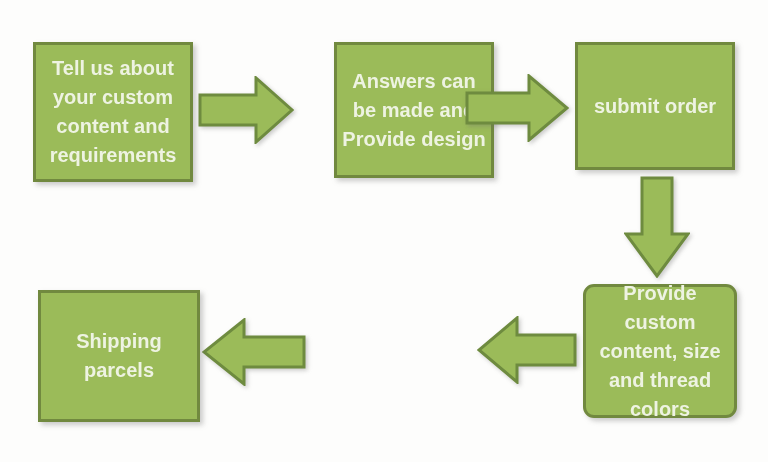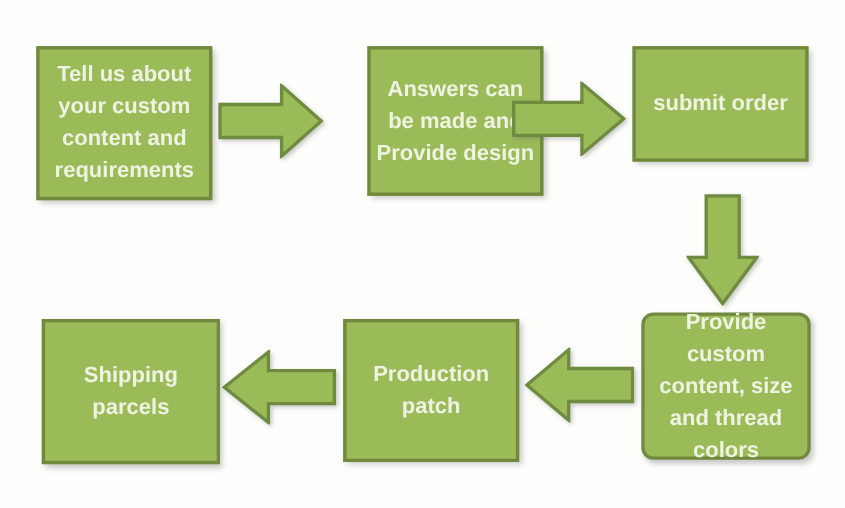--- a/index.html
+++ b/index.html
@@ -27,21 +27,21 @@
     text-align: center;
     display: flex;
     align-items: center;
     justify-content: center;
     box-sizing: border-box;
   }
   .node span { display: block; }
   
   .n1 { left: 33px;  top: 42px;  width: 160px; height: 140px; padding: 4px 15px; }
   .n2 { left: 303px; top: 42px;  width: 160px; height: 136px; padding: 4px 5px; margin-left: 31px; }
-  .n3 { left: 575px; top: 42px;  width: 160px; height: 105px; padding: 8px 10px; }
+  .n3 { left: 575px; top: 42px;  width: 160px; height: 128px; padding: 8px 10px; }
   
   .n4 { left: 583px; top: 284px; width: 154px; height: 134px; padding: 4px 6px; border-radius: 11px; }
   .n5 { left: 312px; top: 290px; width: 160px; height: 130px; padding: 4px 14px; }
   .n6 { left: 38px;  top: 290px; width: 162px; height: 132px; padding: 21px 18px; }
   .arrow {
     position: absolute;
     filter: drop-shadow(2px 2px 2px rgba(110,110,110,0.35));
   }
   .arrow polygon {
     fill: #9bbb59;
@@ -85,23 +85,20 @@
   </svg>
 
   <div class="node n4">
     <span>Provide custom content, size and thread colors</span>
   </div>
 
   <svg class="arrow a4" width="100" height="68" viewBox="0 0 100 68">
     <polygon points="98,19 40,19 40,2 2,34 40,66 40,49 98,49"></polygon>
   </svg>
 
-  <div class="node n5">
-    <span>Production patch</span>
-  </div>
 
   <svg class="arrow a5" width="104" height="68" viewBox="0 0 104 68">
     <polygon points="102,19 42,19 42,2 2,34 42,66 42,49 102,49"></polygon>
   </svg>
 
   <div class="node n6">
     <span>Shipping parcels</span>
   </div>
 
 </div>

